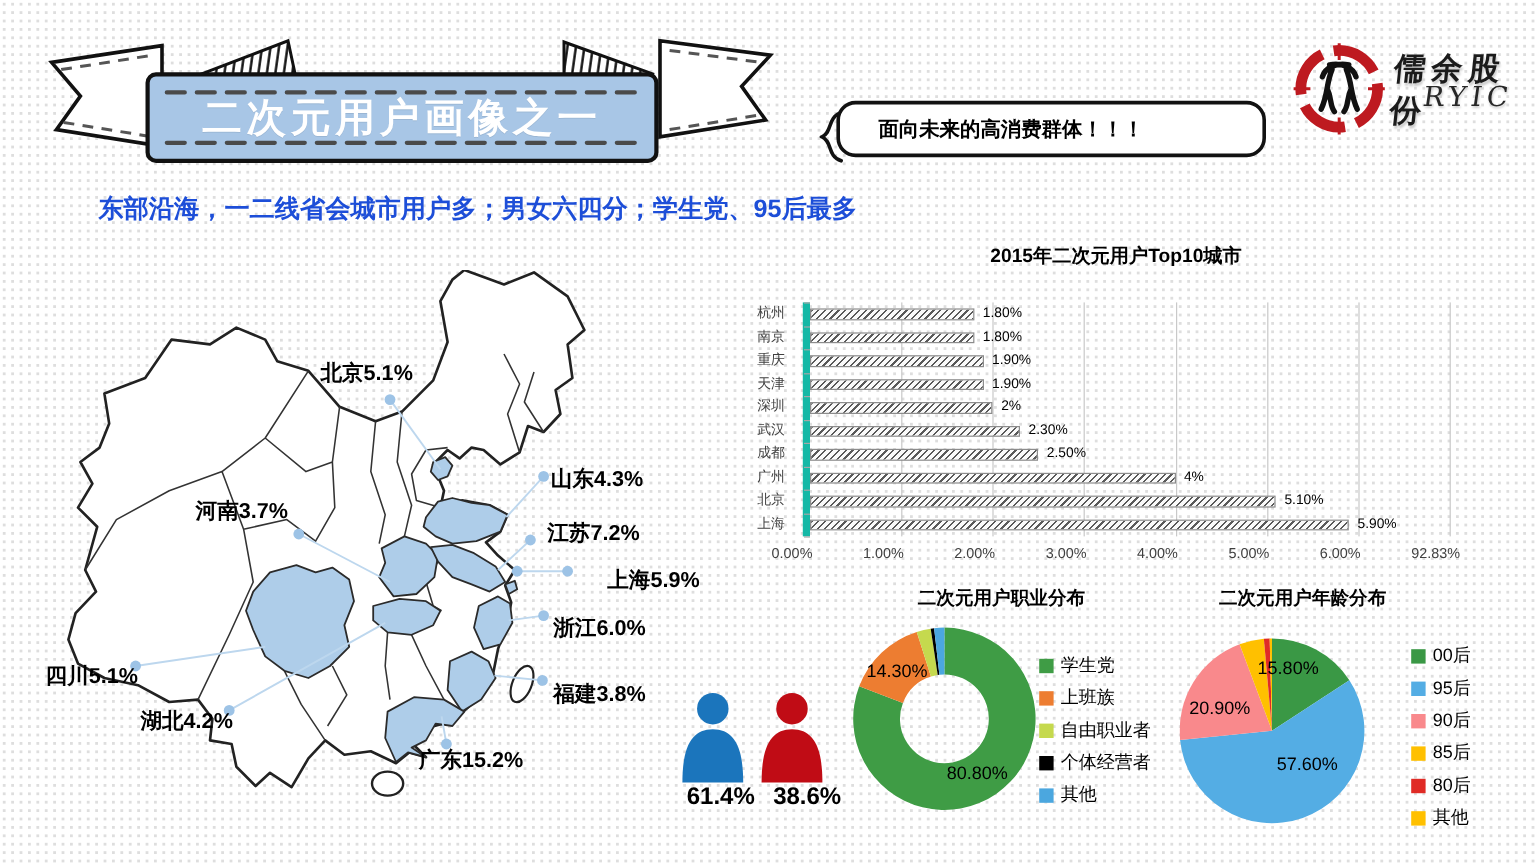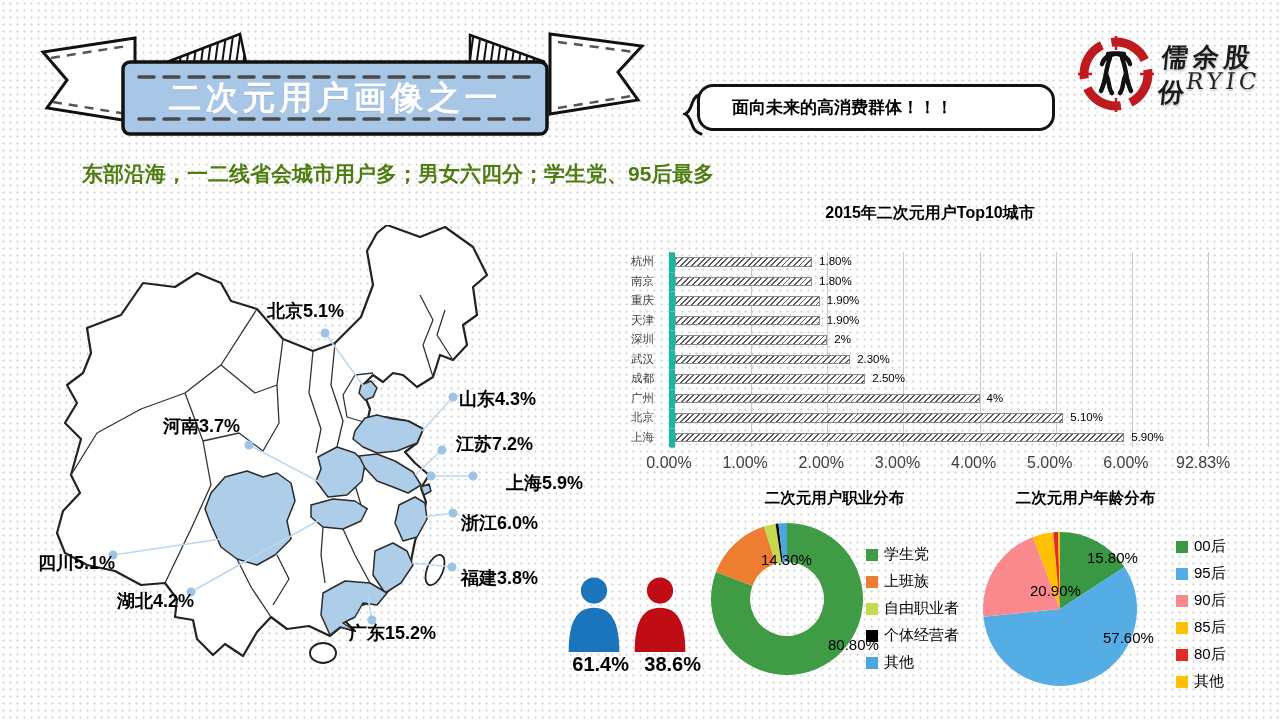--- a/index.html
+++ b/index.html
@@ -39,21 +39,21 @@
   }
   .logo-abbr{
     position:absolute; left:1186px; top:68px; font-family:"DejaVu Serif", serif;
     font-size:23px; color:#272727; letter-spacing:4px; transform:skewX(-8deg);
     text-shadow:1px 2px 2px #c9c9c9;
   }
 
   
   .subtitle{
     position:absolute; left:82px; top:160px; width:700px;
-    font-size:21px; font-weight:bold; color:#4d7c0f;
+    font-size:21px; font-weight:bold; color:#1d4ed8;
   }
 
   
   #china-map{ position:absolute; left:25px; top:225px; }
   .map-label{
     position:absolute; font-size:18px; font-weight:bold; color:#000; white-space:nowrap;
   }
 
   
   .bar-title{
@@ -74,37 +74,37 @@
   .bar{
     position:absolute; height:9.5px;
     background:repeating-linear-gradient(135deg,#595959 0,#595959 1.3px,#fafafa 1.3px,#fafafa 4px);
     border:1px solid #8c8c8c;
   }
   .bar-value{
     position:absolute; font-size:11.5px; color:#000; line-height:19.5px; white-space:nowrap;
   }
   #bar-xticks{ position:absolute; left:669px; top:454px; width:533px; height:16px; }
   #bar-xticks span{
-    position:absolute; width:52px; margin-left:-26px; text-align:center;
-    font-size:16px; color:#404040;
+    position:absolute; width:52px; margin-left:-26px; 
+    font-size:12px; color:#404040;
   }
 
   
   .person{ position:absolute; top:577px; }
   .gender-val{
     position:absolute; top:653px; width:70px; text-align:right;
     font-size:20px; font-weight:bold; color:#000;
   }
 
   
   .chart-title{
     position:absolute; top:488px; text-align:center;
     font-size:15.5px; font-weight:bold; color:#000;
   }
-  .float-label{ position:absolute; font-size:15px; color:#000; white-space:nowrap;margin-left:39px; }
+  .float-label{ position:absolute; font-size:15px; color:#000; white-space:nowrap; }
   .legend{ position:absolute; }
   .legend .legend-item{ display:flex; align-items:center; height:27px; }
   .legend .swatch{ width:12px; height:12px; margin-right:6px; flex:0 0 auto; }
   .legend .lbl{ font-size:15px; color:#000; white-space:nowrap; }
 </style>
 </head>
 <body>
 
 <div id="slide">
 

